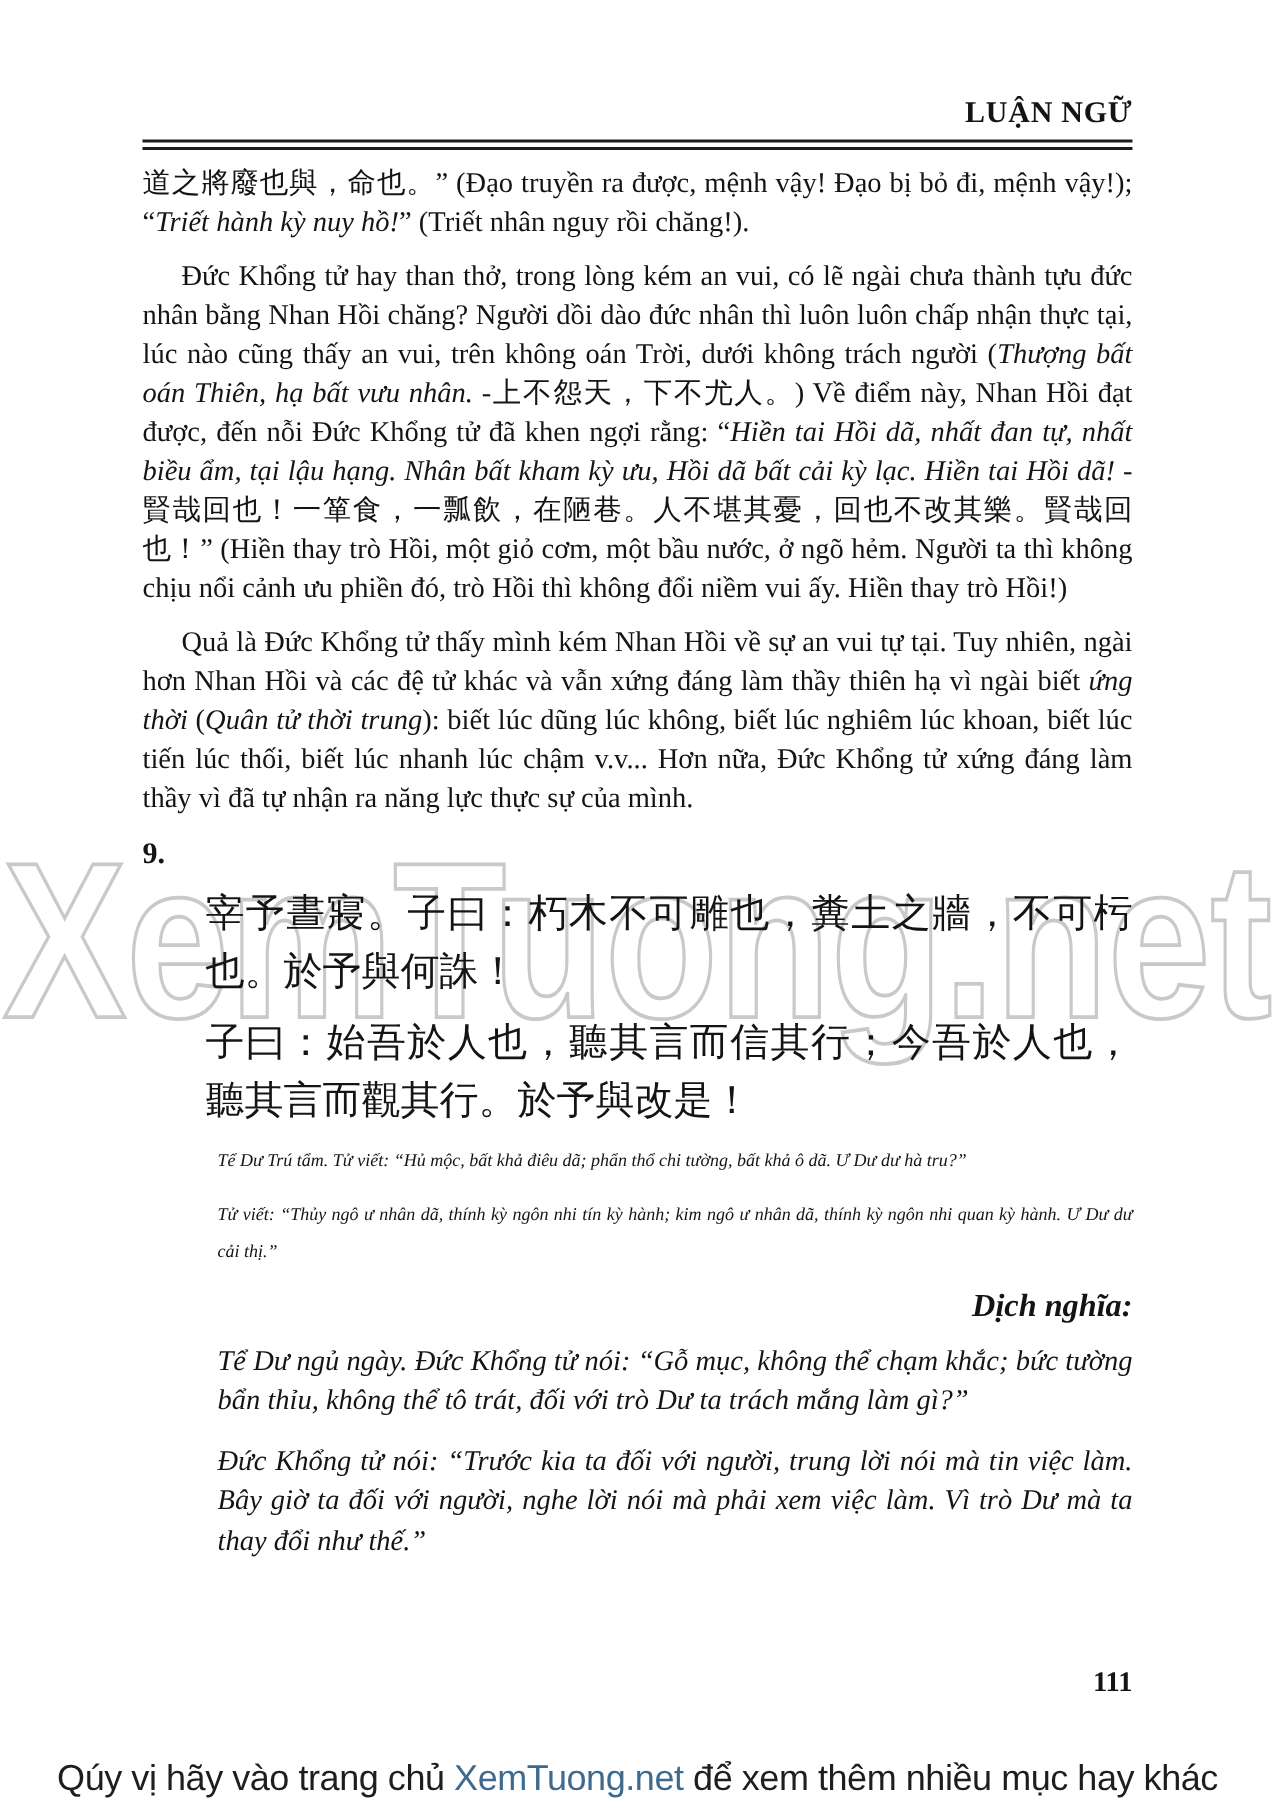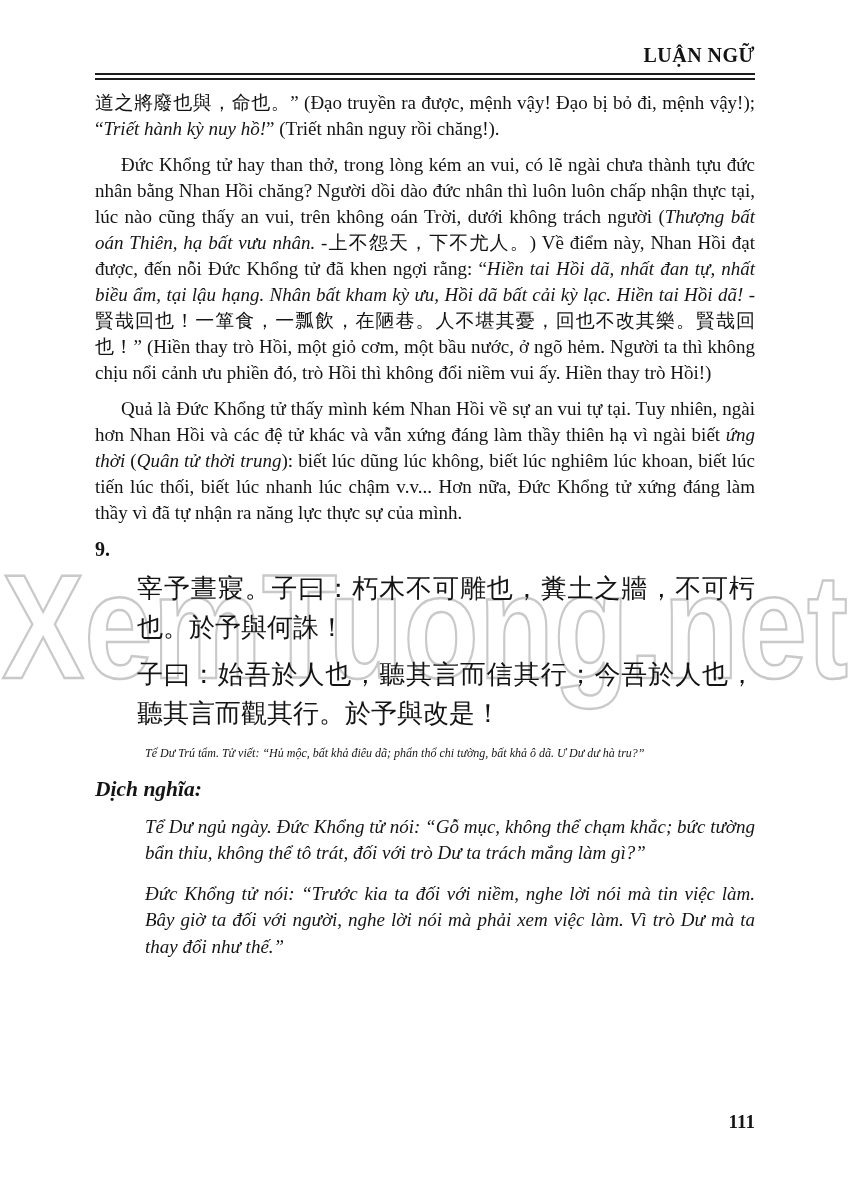--- a/index.html
+++ b/index.html
@@ -6,21 +6,21 @@
   .page{
     position:relative;
     width:850px;height:1202px;
     background:#ffffff;
     overflow:hidden;
     font-family:"Liberation Serif", serif;
     color:#141414;
   }
   .content{
     position:relative;z-index:2;
-    padding:44px 95px 0 95px;
+    padding:64px 95px 0 95px;
   }
   .header{
     text-align:right;
     font-weight:bold;
     font-size:20px;
     letter-spacing:0.5px;
   }
   .rule{
     margin-top:6px;
     height:3px;
@@ -54,20 +54,21 @@
     font-style:italic;
     font-size:12px;
     line-height:25.5px;
     text-align:justify;
   }
   .dich-nghia{
     font-weight:bold;
     font-style:italic;
     font-size:21.5px;
     margin:10px 0 12px 0;
+    text-align:right;
   }
   p.trans{
     margin:0 0 14px 4px;
     margin-left:50px;
     font-style:italic;
     font-size:19px;
     line-height:26.5px;
     text-align:justify;
   }
   .page-number{
@@ -122,24 +123,28 @@
     <p class="body indent"><span>Quả là Đức Khổng tử thấy mình kém Nhan Hồi về sự an vui tự tại. Tuy nhiên, ngài hơn Nhan Hồi và các đệ tử khác và vẫn xứng đáng làm thầy thiên hạ vì ngài biết </span><span class="seg-i">ứng thời</span><span> (</span><span class="seg-i">Quân tử thời trung</span><span>): biết lúc dũng lúc không, biết lúc nghiêm lúc khoan, biết lúc tiến lúc thối, biết lúc nhanh lúc chậm v.v... Hơn nữa, Đức Khổng tử xứng đáng làm thầy vì đã tự nhận ra năng lực thực sự của mình.</span></p>
 
     <div class="section-num">9.</div>
 
     <div class="cjk-block">
       <p class="cjk">宰予晝寢。子曰：朽木不可雕也，糞土之牆，不可杇也。於予與何誅！</p>
       <p class="cjk">子曰：始吾於人也，聽其言而信其行；今吾於人也，聽其言而觀其行。於予與改是！</p>
     </div>
 
     <p class="translit">Tể Dư Trú tẩm. Tử viết: “Hủ mộc, bất khả điêu dã; phẩn thổ chi tường, bất khả ô dã. Ư Dư dư hà tru?”</p>
+    <p class="translit">Tử viết: “Thủy ngô ư nhân dã, thính kỳ ngôn nhi tín kỳ hành; kim ngô ư nhân dã, thính kỳ ngôn nhi quan kỳ hành. Ư Dư dư cải thị.”</p>
 
     <div class="dich-nghia">Dịch nghĩa:</div>
 
     <p class="trans">Tể Dư ngủ ngày. Đức Khổng tử nói: “Gỗ mục, không thể chạm khắc; bức tường bẩn thỉu, không thể tô trát, đối với trò Dư ta trách mắng làm gì?”</p>
-    <p class="trans">Đức Khổng tử nói: “Trước kia ta đối với niềm, nghe lời nói mà tin việc làm. Bây giờ ta đối với người, nghe lời nói mà phải xem việc làm. Vì trò Dư mà ta thay đổi như thế.”</p>
+    <p class="trans">Đức Khổng tử nói: “Trước kia ta đối với người, trung lời nói mà tin việc làm. Bây giờ ta đối với người, nghe lời nói mà phải xem việc làm. Vì trò Dư mà ta thay đổi như thế.”</p>
 
   </div>
 
   <div class="page-number">111</div>
 
+  <div class="footer">
+    <span>Qúy vị hãy vào trang chủ </span><span class="footer-link">XemTuong.net</span><span> để xem thêm nhiều mục hay khác</span>
+  </div>
 
 </div>
 
 </body></html>

